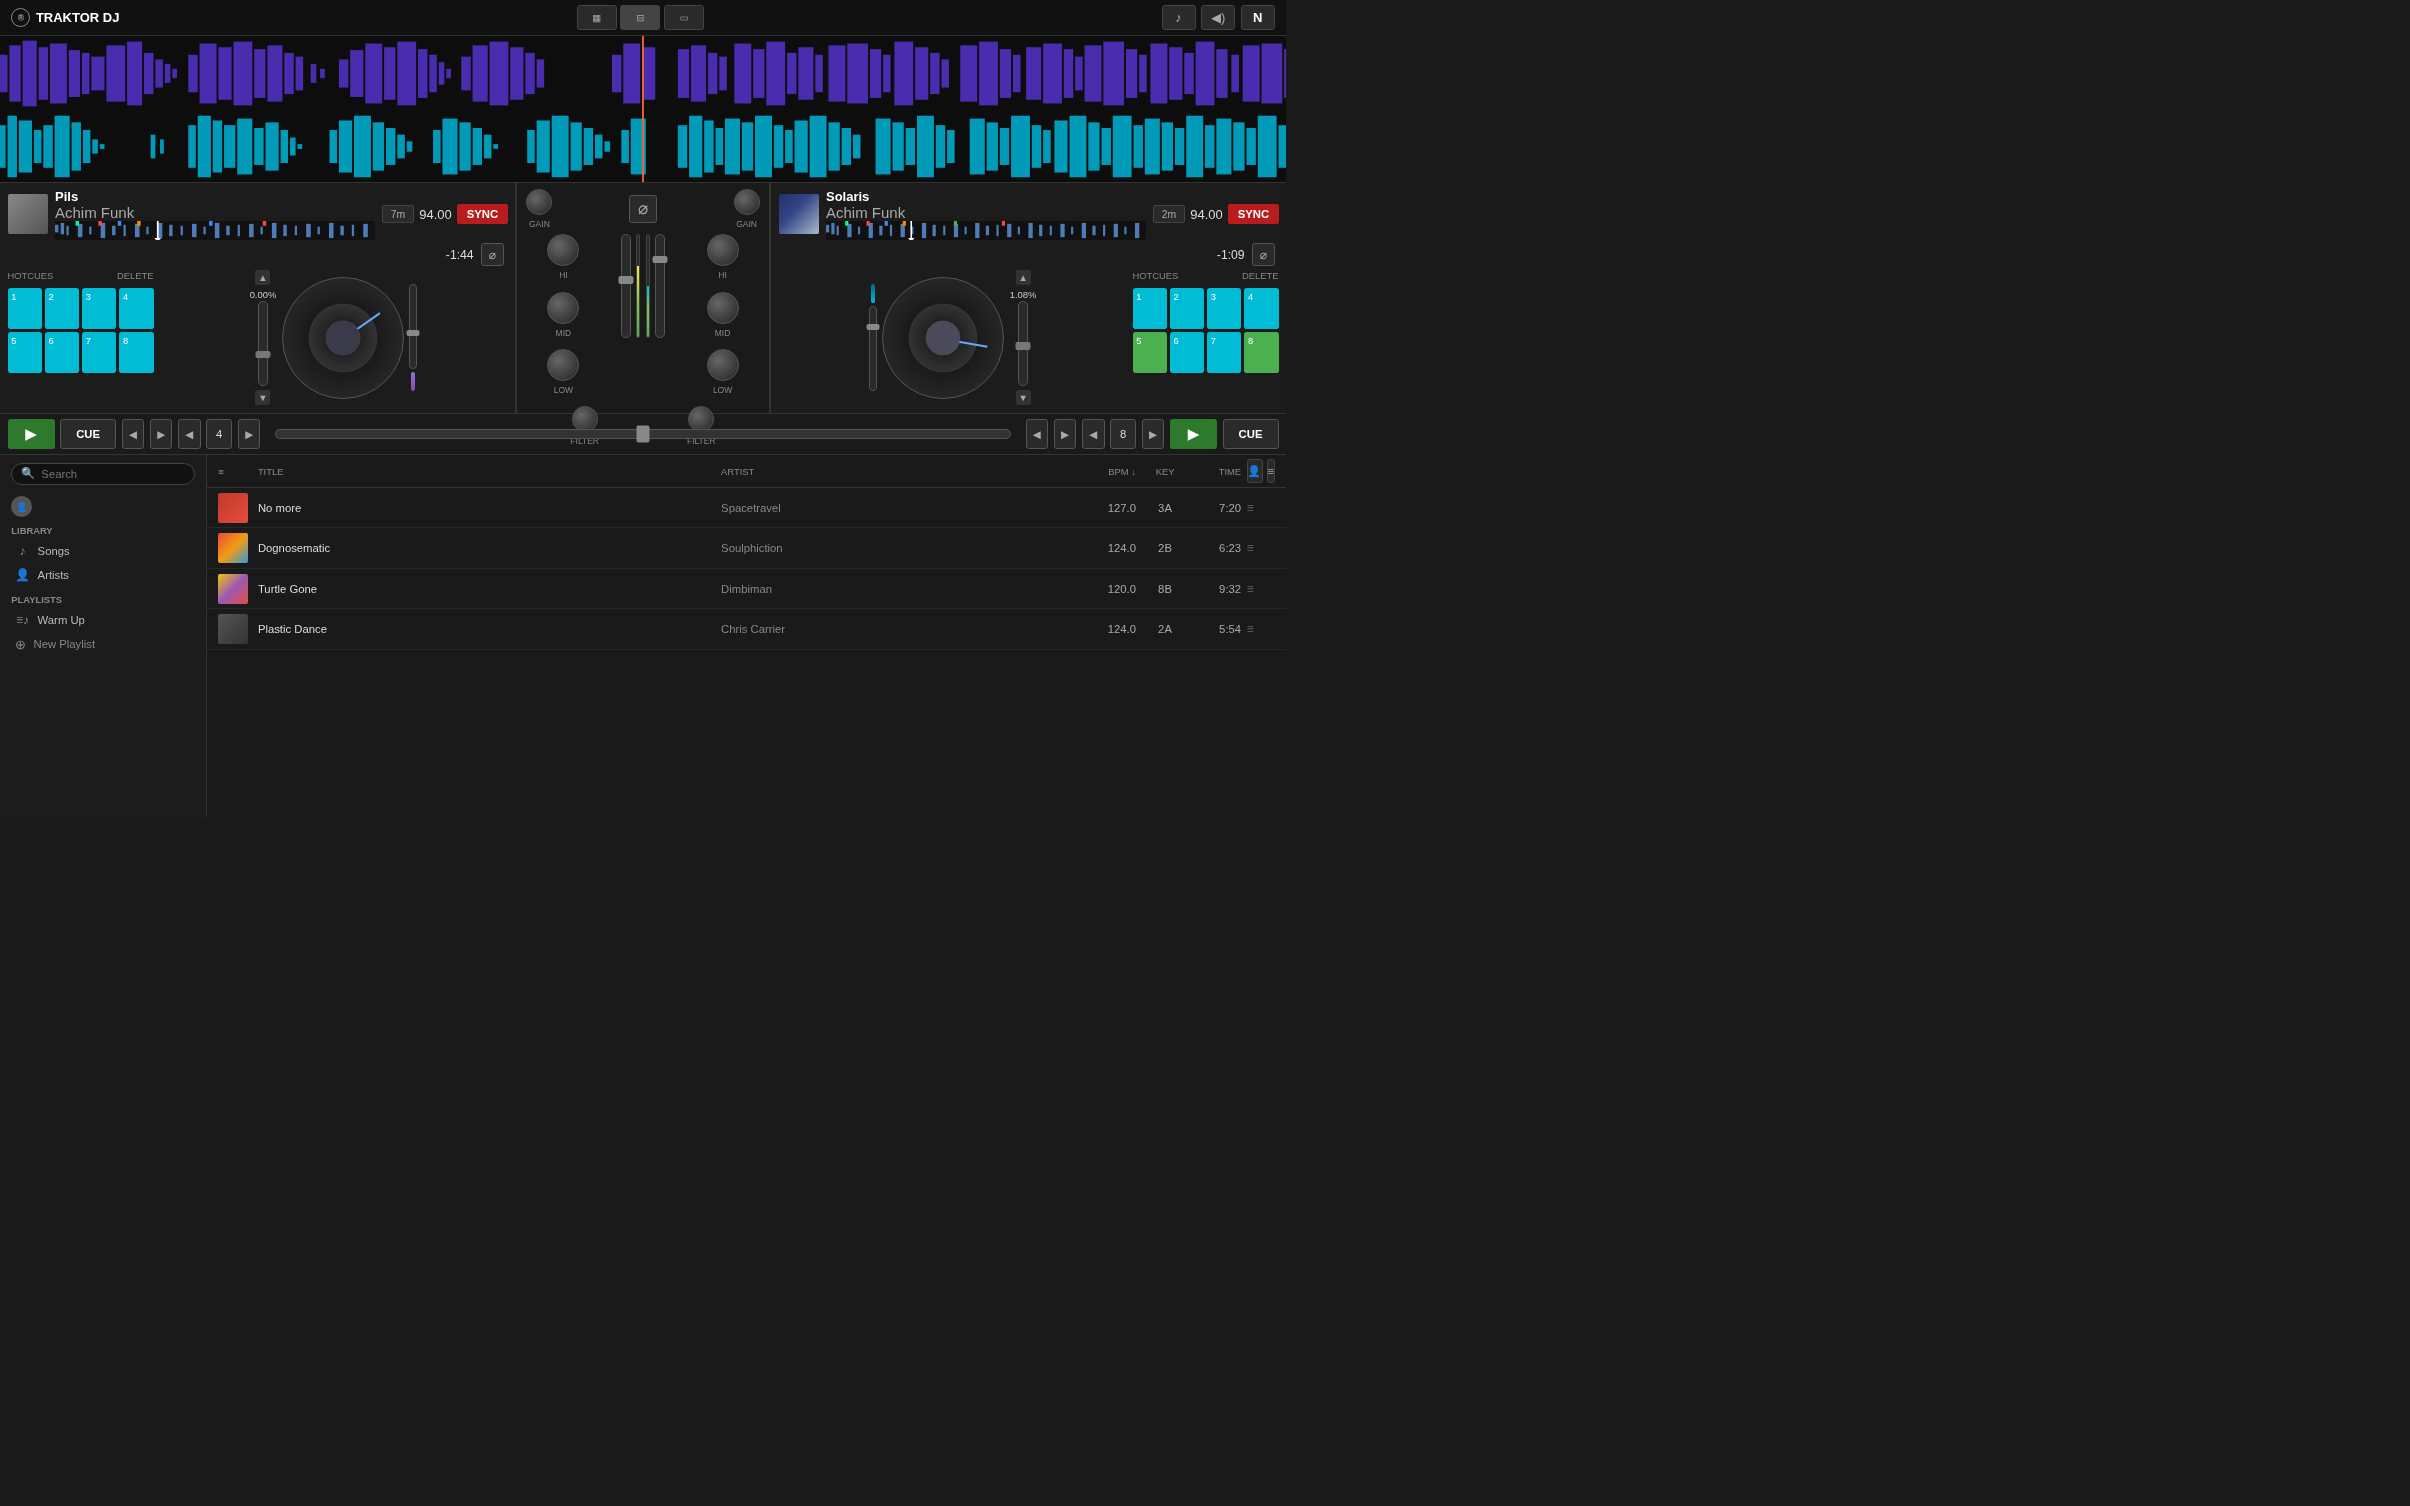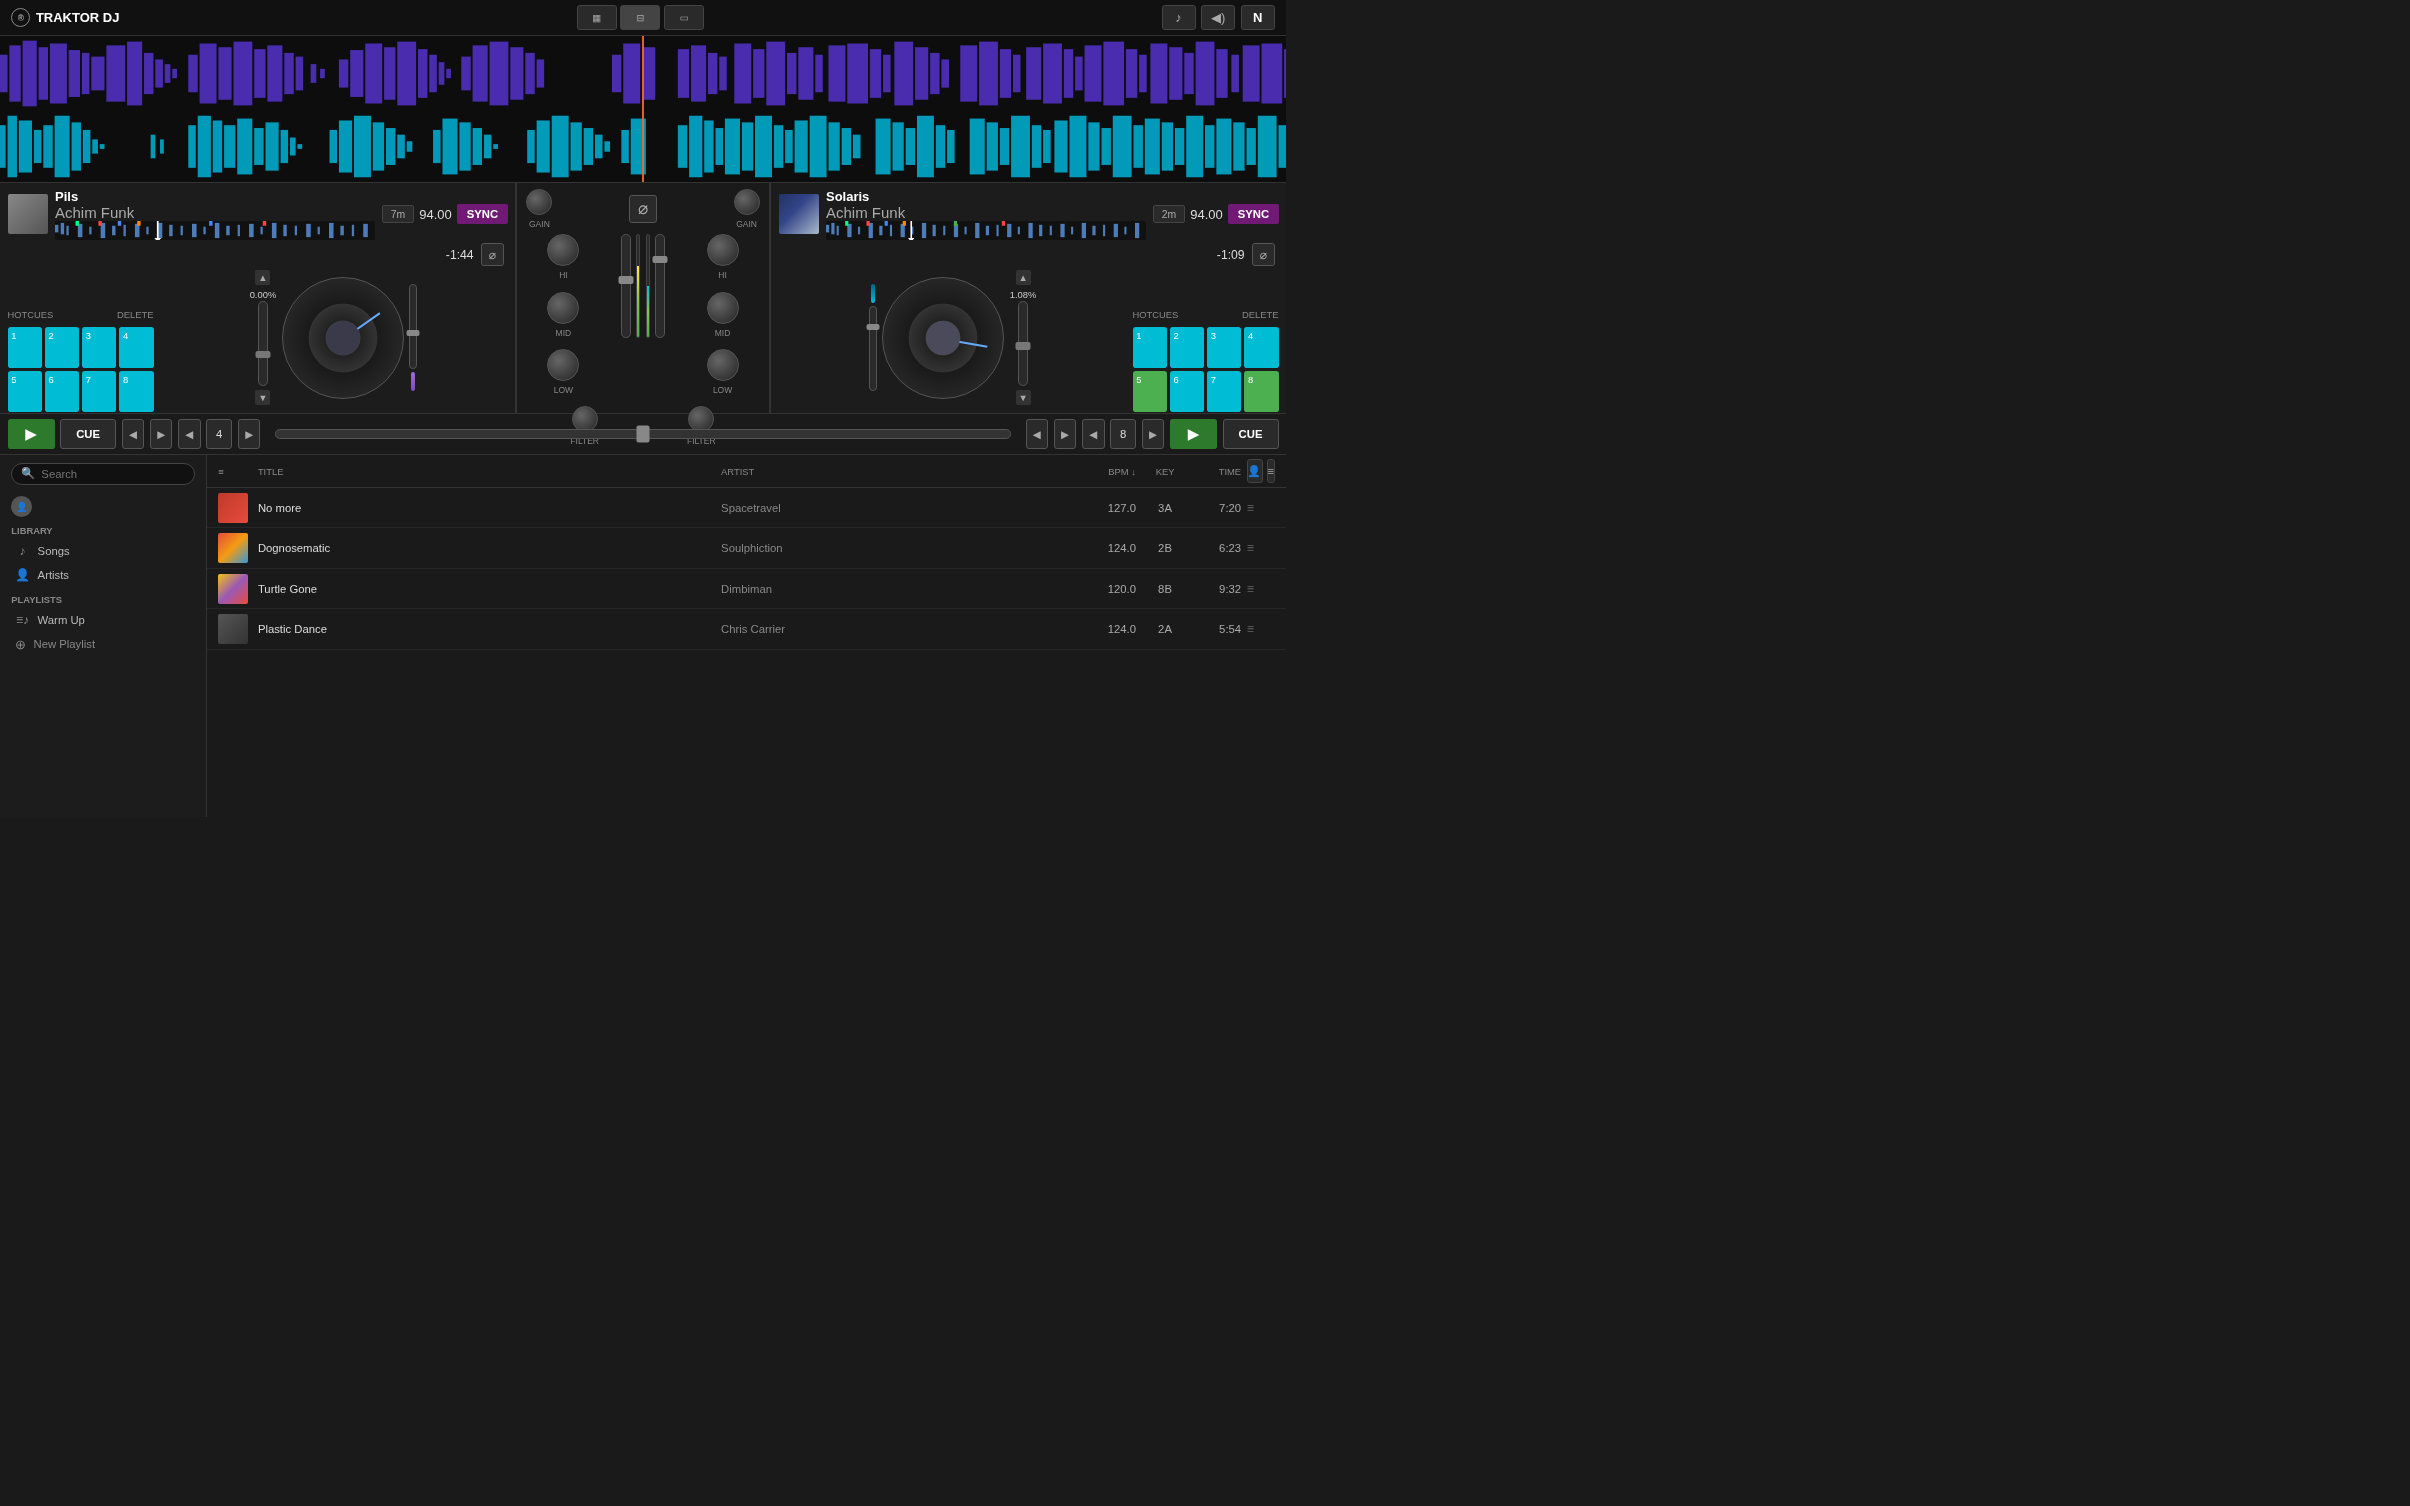--- a/index.html
+++ b/index.html
@@ -150,21 +150,21 @@
       color: #aaa;
       font-size: 10.4px;
       border-radius: 1.9px;
     }
     .bpm-display {
       color: #ddd;
       font-size: 13px;
       font-weight: normal;
     }
     .sync-btn {
-      background: #701a75;
+      background: #b91c1c;
       border: none;
       color: #fff;
       font-weight: bold;
       font-size: 11.3px;
       padding: 3.8px 9.4px;
       border-radius: 1.9px;
       cursor: pointer;
     }
     .hotcues-header {
       display: flex;
@@ -504,21 +504,20 @@
     }
 
     .deck-left { border-right: 0.9px solid #333; }
     .deck-right { border-left: 0.9px solid #333; }
 
     .hotcues-col {
       display: flex;
       flex-direction: column;
       gap: 3.8px;
       min-width: 146px;
-      margin-top: 39px;
     }
 
     .mini-wv {
       flex: 1;
       height: 19px;
       background: #111;
       border-radius: 1.9px;
       position: relative;
       overflow: hidden;
     }

